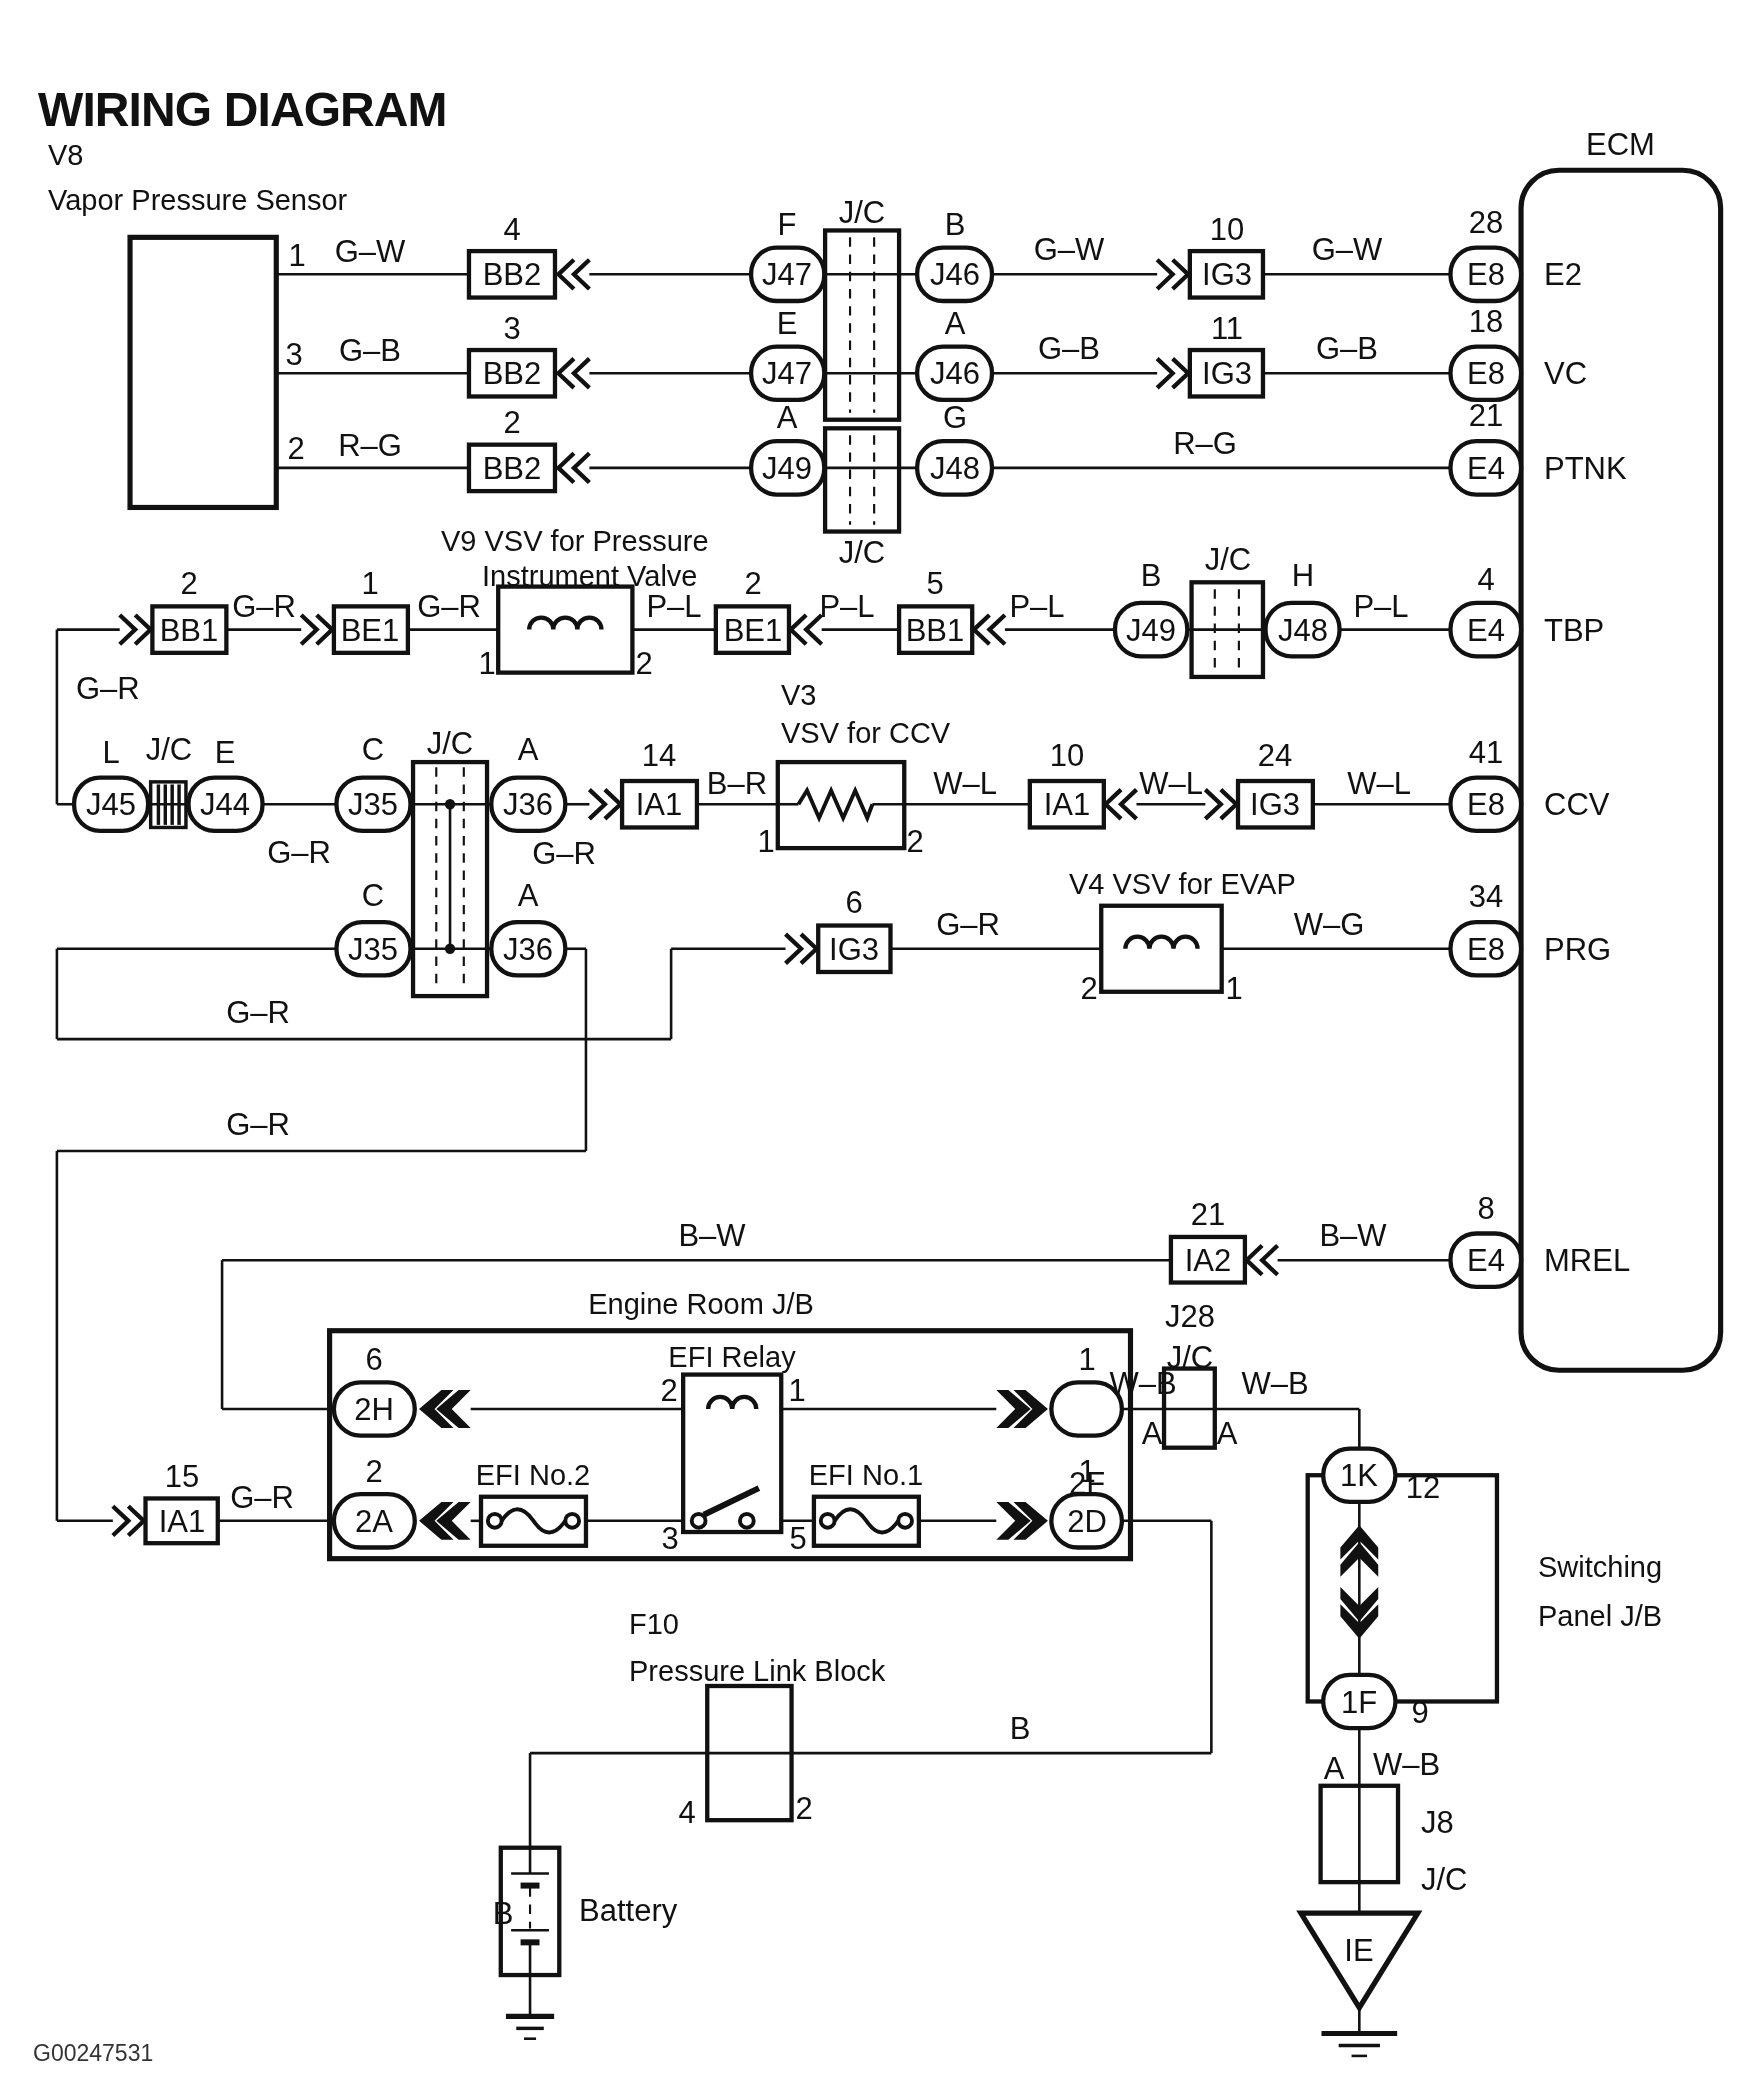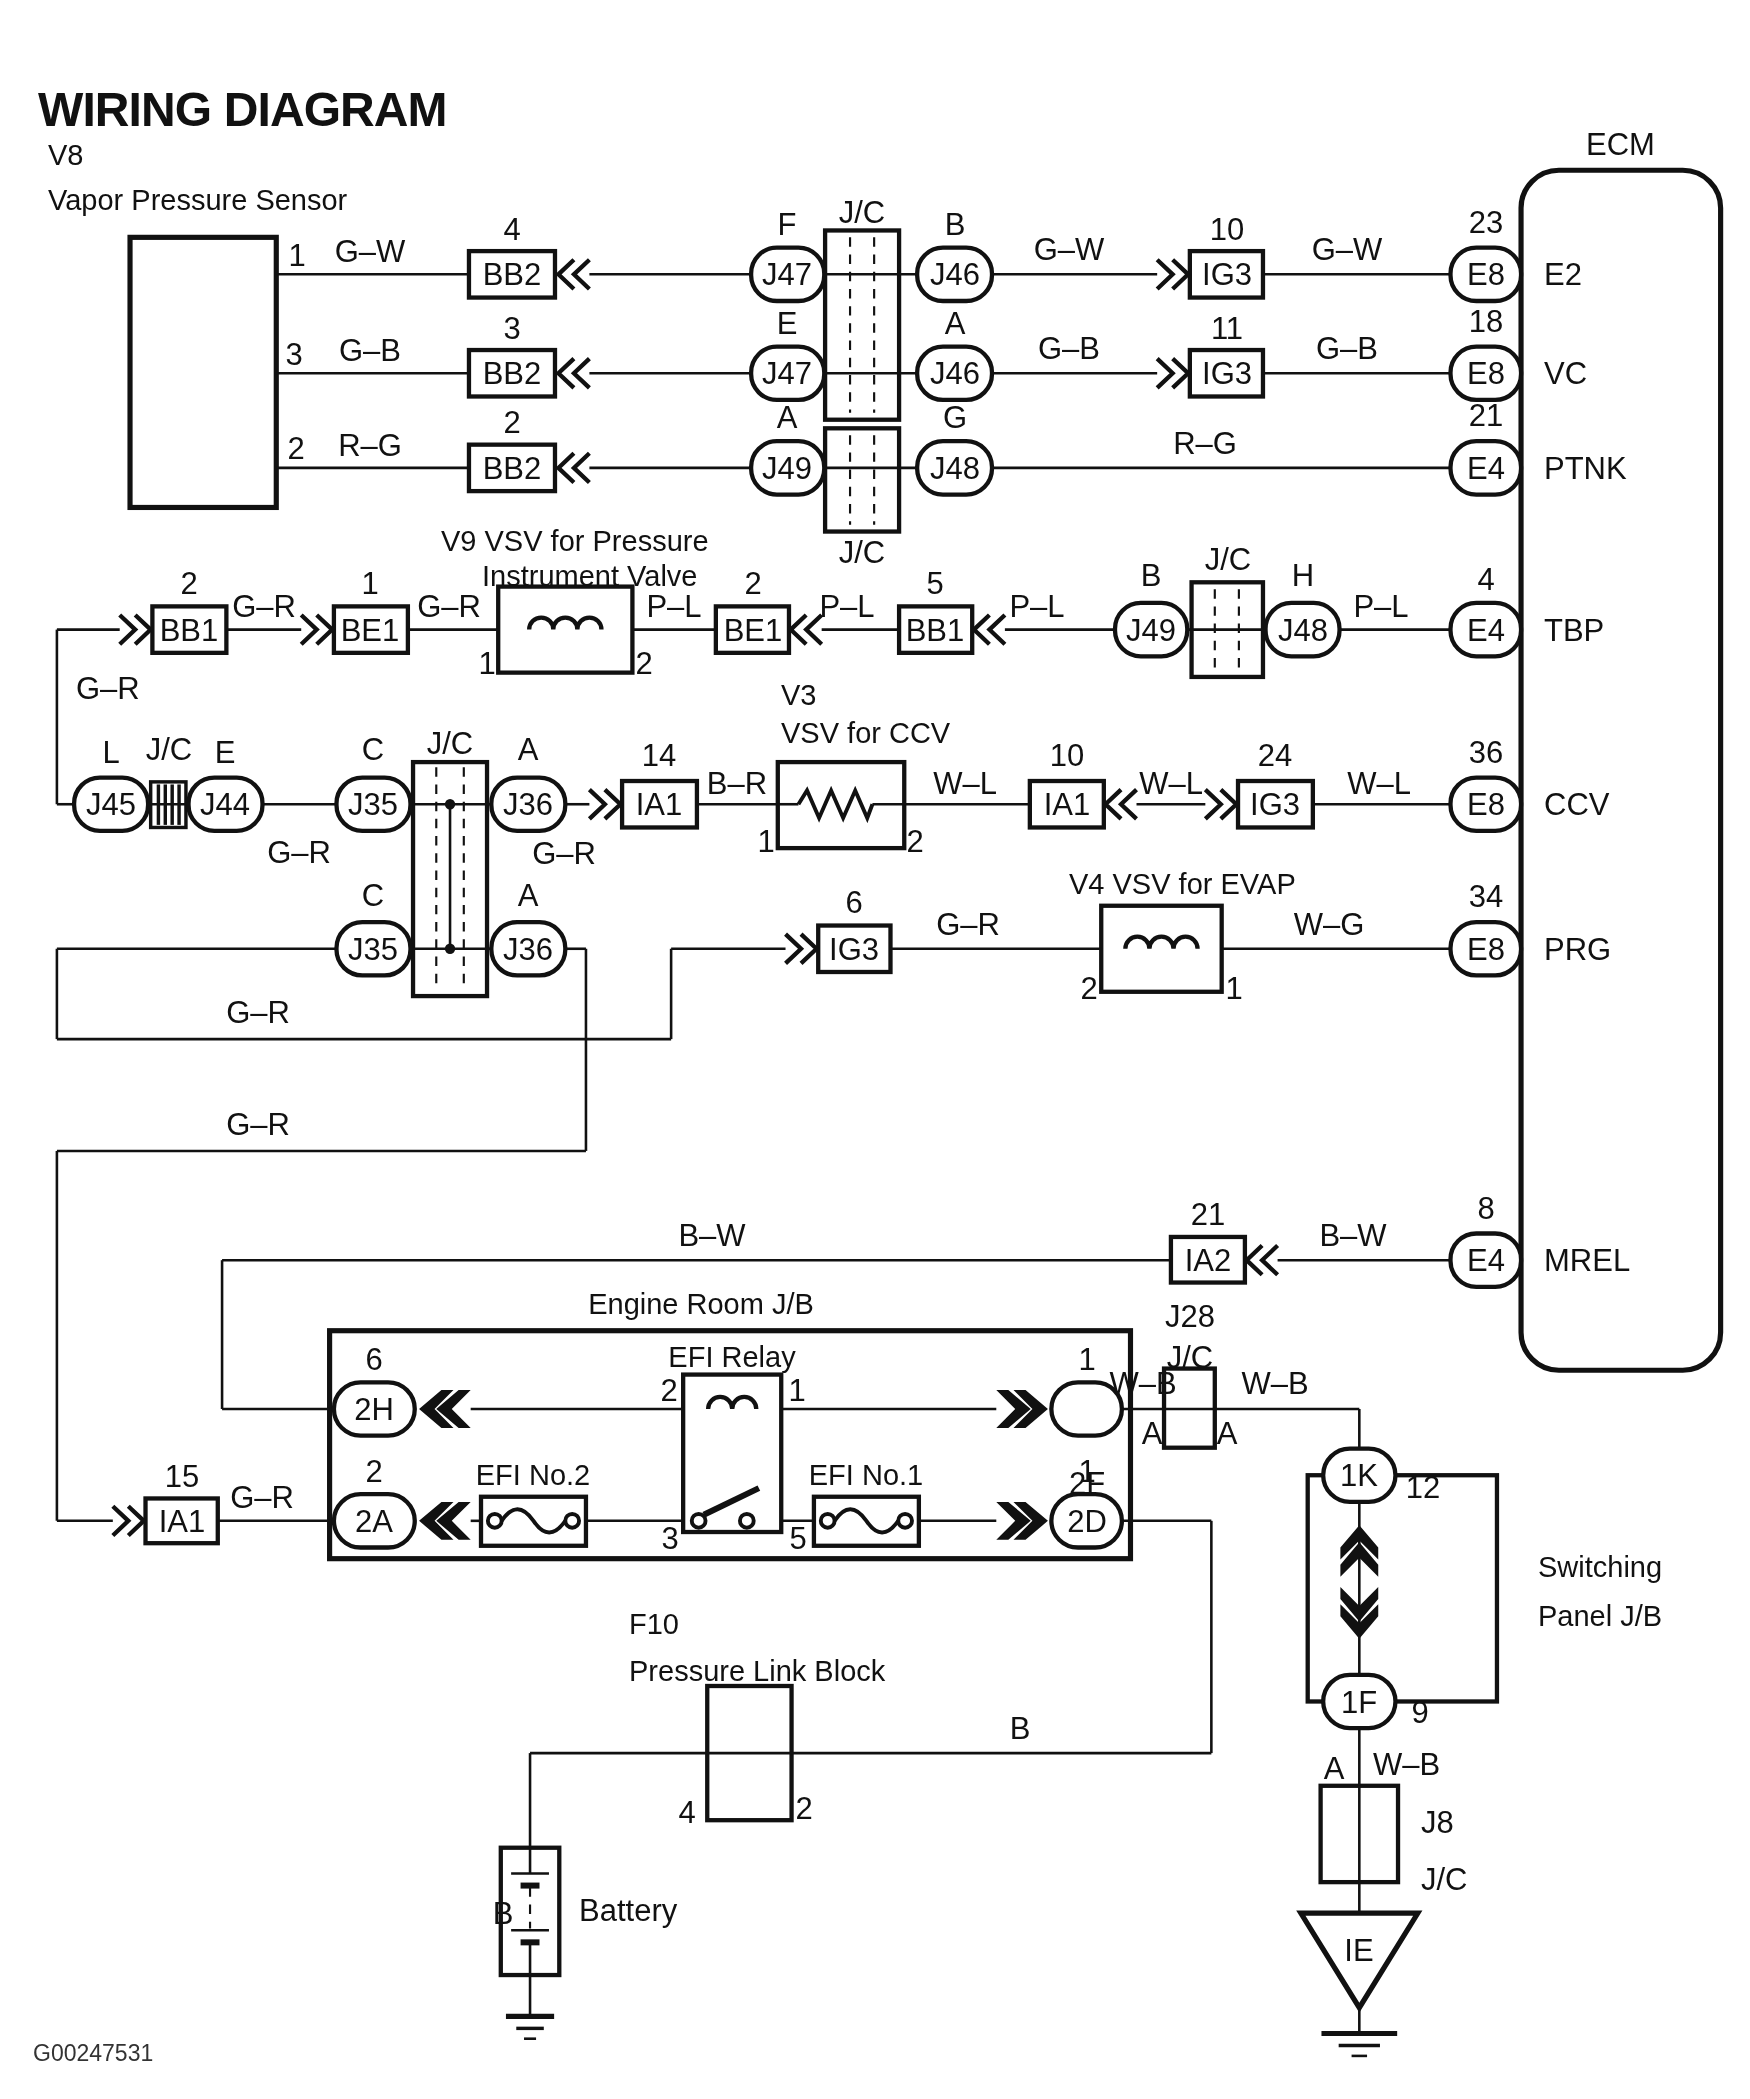--- a/index.html
+++ b/index.html
@@ -296,21 +296,21 @@
 <span class="lbl" style="left:512px;top:250px">BB2</span>
 <span class="lbl" style="left:787px;top:200px">F</span>
 <span class="lbl" style="left:787px;top:250px">J47</span>
 <span class="lbl" style="left:862px;top:188px">J/C</span>
 <span class="lbl" style="left:955px;top:200px">B</span>
 <span class="lbl" style="left:955px;top:250px">J46</span>
 <span class="lbl" style="left:1069px;top:225px">G–W</span>
 <span class="lbl" style="left:1227px;top:205px">10</span>
 <span class="lbl" style="left:1227px;top:250px">IG3</span>
 <span class="lbl" style="left:1347px;top:225px">G–W</span>
-<span class="lbl" style="left:1486px;top:198px">23</span>
+<span class="lbl" style="left:1486px;top:198px">28</span>
 <span class="lbl" style="left:1486px;top:250px">E8</span>
 <span class="lbl-l" style="left:1544px;top:250px">E2</span>
 
 <span class="lbl" style="left:294px;top:330px">3</span>
 <span class="lbl" style="left:370px;top:326px">G–B</span>
 <span class="lbl" style="left:512px;top:304px">3</span>
 <span class="lbl" style="left:512px;top:349px">BB2</span>
 <span class="lbl" style="left:787px;top:299px">E</span>
 <span class="lbl" style="left:787px;top:349px">J47</span>
 <span class="lbl" style="left:955px;top:299px">A</span>
@@ -384,21 +384,21 @@
 <span class="lbl-l t-sec" style="left:781px;top:671px">V3</span>
 <span class="lbl-l t-sec" style="left:781px;top:709px">VSV for CCV</span>
 <span class="lbl" style="left:915px;top:817px">2</span>
 <span class="lbl" style="left:965px;top:759px">W–L</span>
 <span class="lbl" style="left:1067px;top:731px">10</span>
 <span class="lbl" style="left:1067px;top:780px">IA1</span>
 <span class="lbl" style="left:1171px;top:759px">W–L</span>
 <span class="lbl" style="left:1275px;top:731px">24</span>
 <span class="lbl" style="left:1275px;top:780px">IG3</span>
 <span class="lbl" style="left:1379px;top:759px">W–L</span>
-<span class="lbl" style="left:1486px;top:728px">36</span>
+<span class="lbl" style="left:1486px;top:728px">41</span>
 <span class="lbl" style="left:1486px;top:780px">E8</span>
 <span class="lbl-l" style="left:1544px;top:780px">CCV</span>
 
 <span class="lbl" style="left:373px;top:871px">C</span>
 <span class="lbl" style="left:373px;top:925px">J35</span>
 <span class="lbl" style="left:528px;top:871px">A</span>
 <span class="lbl" style="left:528px;top:925px">J36</span>
 <span class="lbl" style="left:258px;top:988px">G–R</span>
 <span class="lbl" style="left:258px;top:1100px">G–R</span>
 <span class="lbl" style="left:854px;top:878px">6</span>

